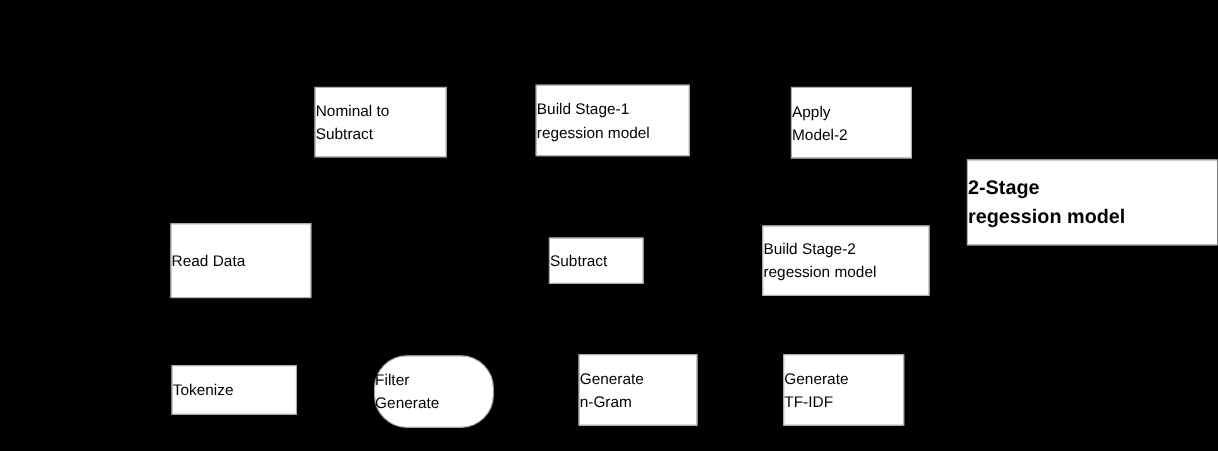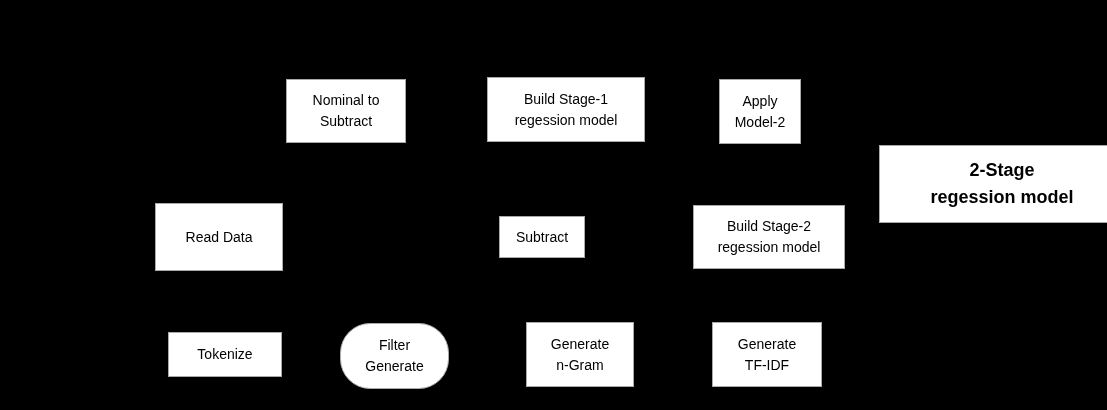--- a/index.html
+++ b/index.html
@@ -16,42 +16,42 @@
     font-family: "Liberation Sans", "DejaVu Sans", sans-serif;
   }
   .node {
     position: absolute;
     background: #ffffff;
     border: 1px solid #aaaaaa;
     box-sizing: border-box;
     color: #000000;
     display: flex;
     flex-direction: column;
-    align-items: center;
+    align-items: flex-start;
     justify-content: center;
     text-align: center;
     font-size: 14px;
     line-height: 21px;
   }
   .node.bold {
     font-weight: bold;
     font-size: 18px;
     line-height: 27px;
   }
   .node-line:empty { display: none; }
 
   
   #n-nominal   { left:286px; top:79px;  width:120px; height:64px; }
-  #n-stage1    { left:487px; top:77px;  width:158px; height:65px; }
-  #n-apply1    { left:719px; top:79px;  width:82px;  height:65px; }
+  #n-stage1    { left:487px; top:77px;  width:140px; height:65px; }
+  #n-apply1    { left:719px; top:79px;  width:110px;  height:65px; }
   #n-readdata  { left:155px; top:203px; width:128px; height:68px; }
   #n-subtract  { left:499px; top:216px; width:86px;  height:42px; }
   #n-stage2    { left:693px; top:205px; width:152px; height:64px; }
   #n-twostage  { left:879px; top:145px; width:246px; height:78px; }
-  #n-tokenize  { left:168px; top:332px; width:114px; height:45px; }
+  #n-tokenize  { left:156px; top:332px; width:114px; height:45px; }
   #n-stopwords { left:340px; top:323px; width:109px; height:66px;border-radius:30px; }
   #n-ngram     { left:526px; top:322px; width:108px; height:65px; }
   #n-tfidf     { left:712px; top:322px; width:110px; height:65px; }
 </style>
 </head>
 <body>
 
 <div class="canvas">
 
   <div class="node" id="n-nominal">

